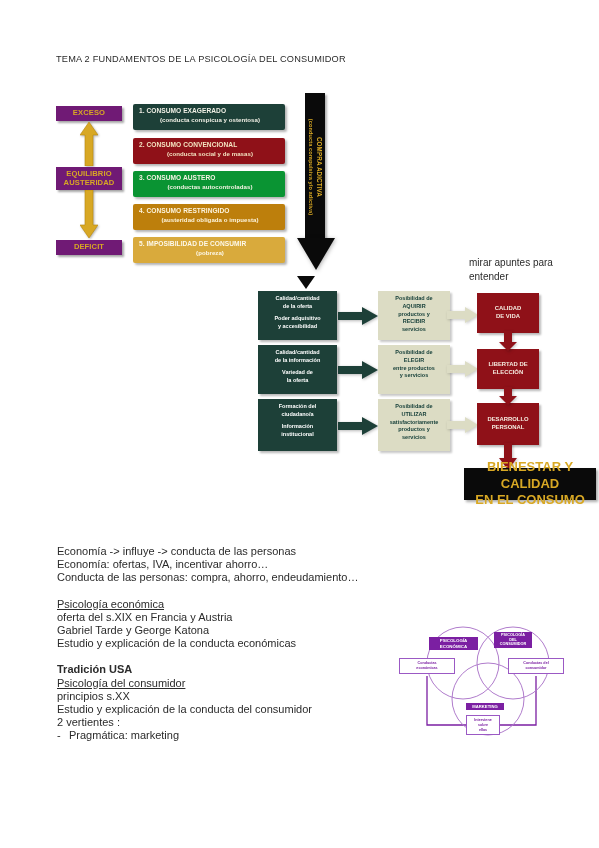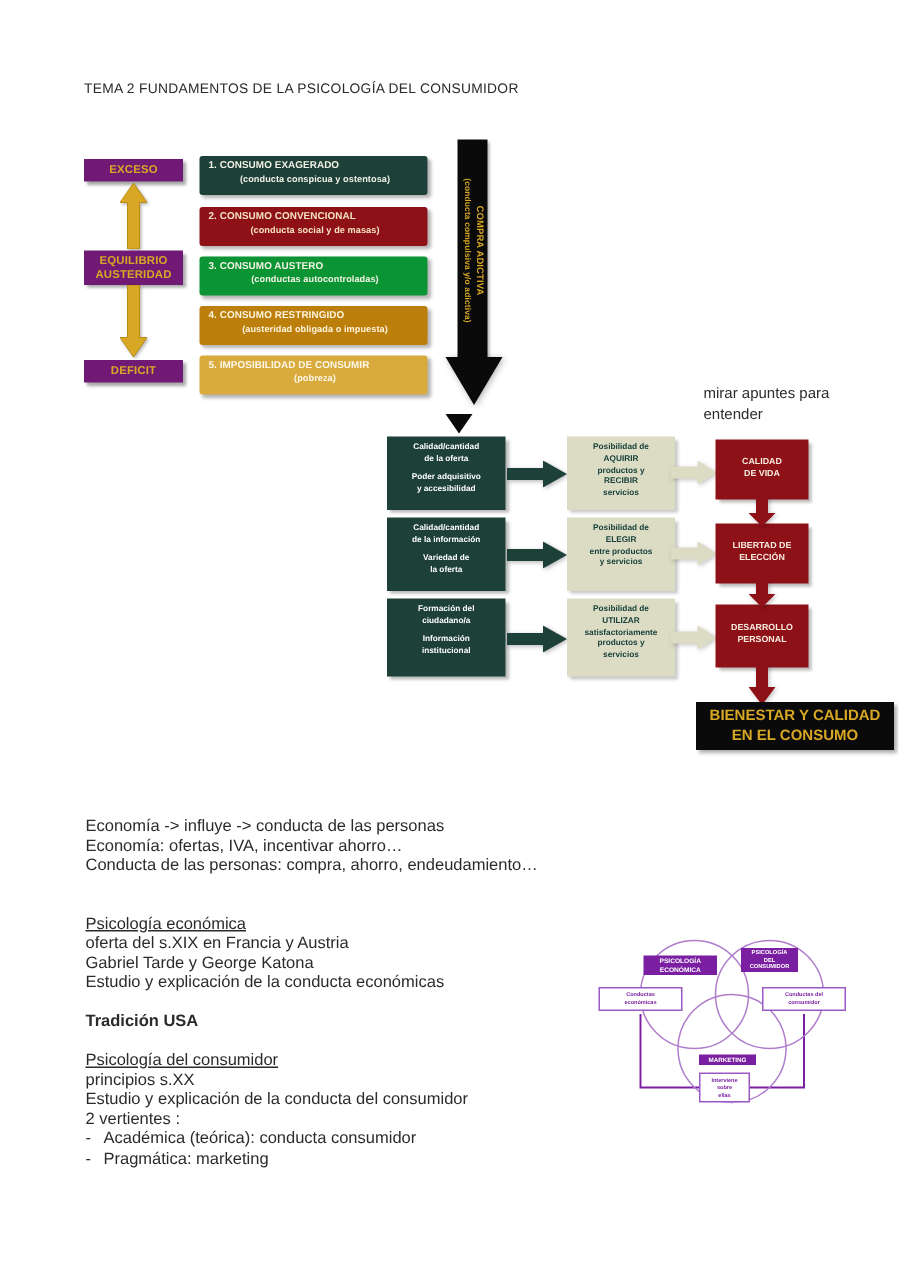--- a/index.html
+++ b/index.html
@@ -203,21 +203,21 @@
   #fr-3 { top: 120px; height: 42px; }
 
   #fx-black {
     position: absolute;
     left: 209px;
     top: 185px;
     width: 132px;
     height: 32px;
     background: #0a0a0a;
     color: #d8a824;
-    font-size: 10px;
+    font-size: 13px;
     font-weight: bold;
     text-align: center;
     line-height: 1.3;
     box-sizing: border-box;
     display: flex;
     align-items: center;
     justify-content: center;
     box-shadow: 2px 2px 2.5px rgba(0,0,0,.32);
   }
 
@@ -265,21 +265,21 @@
   #notes {
     position: absolute;
     left: 57px;
     top: 545px;
     width: 330px;
     font-size: 11px;
     line-height: 13.2px;
     color: #2b2b2b;
   }
   #notes .bold { font-weight: bold; }
-  #notes .under { text-decoration: underline; margin-top: 12px; }
+  #notes .under { text-decoration: underline; }
   #notes .blank { display: block; height: 13px; }
   #notes .dash  { display: inline-block; width: 12px; }
 
   
   #venn {
     position: absolute;
     left: 396px;
     top: 613px;
     width: 196px;
     height: 126px;
@@ -481,21 +481,20 @@
   <div class="under">Psicología económica</div>
   <div>oferta del s.XIX en Francia y Austria</div>
   <div>Gabriel Tarde y George Katona</div>
   <div>Estudio y explicación de la conducta económicas</div>
   <span class="blank"></span>
   <div class="bold">Tradición USA</div>
   <div class="under">Psicología del consumidor</div>
   <div>principios s.XX</div>
   <div>Estudio y explicación de la conducta del consumidor</div>
   <div>2 vertientes :</div>
-  <div><span class="dash">-</span><span>Académica (teórica): conducta consumidor</span></div>
   <div><span class="dash">-</span><span>Pragmática: marketing</span></div>
 </div>
 
 <div id="venn">
   <svg width="196" height="126" viewBox="0 0 196 126">
 
     <path d="M31 63 L31 112 L86 112" fill="none" stroke="#7b1fa2" stroke-width="1.3"></path>
     <path d="M140 63 L140 112 L101 112" fill="none" stroke="#7b1fa2" stroke-width="1.3"></path>
 
     <circle cx="67" cy="50" r="36" fill="none" stroke="#b07ccc" stroke-width="1"></circle>

